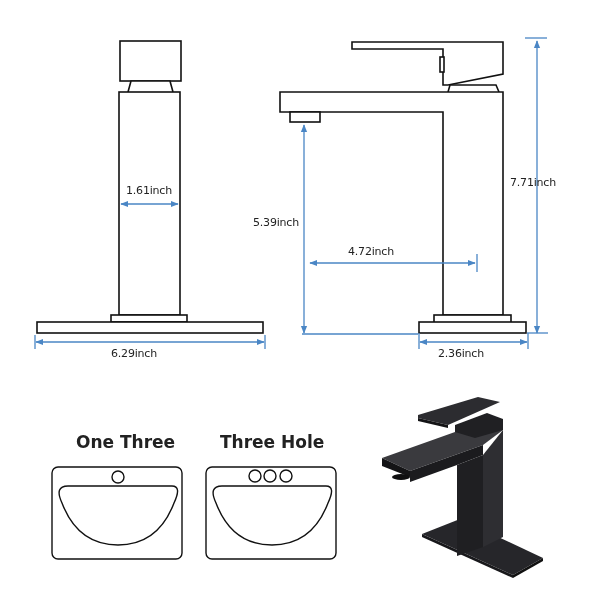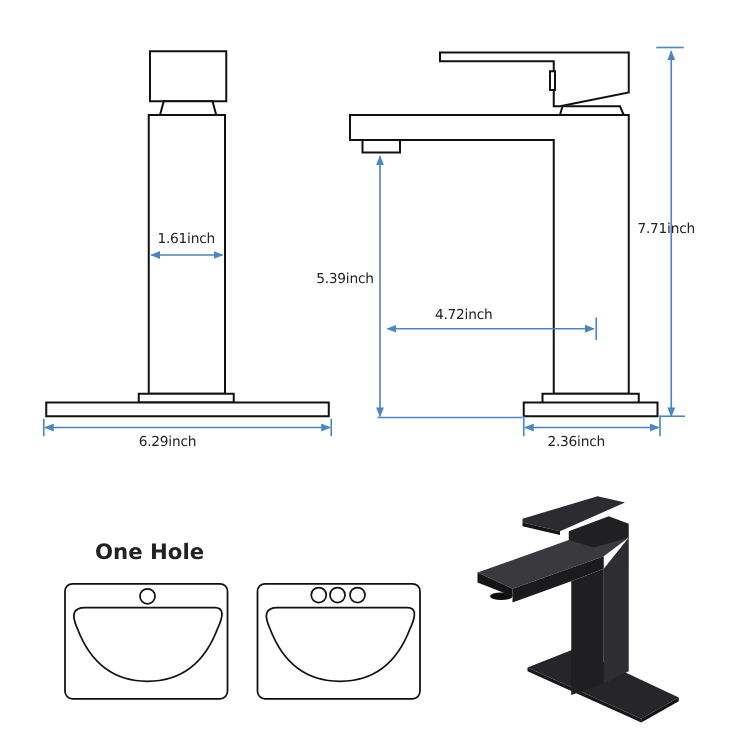--- a/index.html
+++ b/index.html
@@ -114,15 +114,16 @@
     </g>
   </svg>
 
   <div class="dim-label" style="left:126px; top:184px;">1.61inch</div>
   <div class="dim-label" style="left:111px; top:347px;">6.29inch</div>
   <div class="dim-label" style="left:253px; top:216px;text-align:center;">5.39inch</div>
   <div class="dim-label" style="left:348px; top:245px;">4.72inch</div>
   <div class="dim-label" style="left:510px; top:176px;">7.71inch</div>
   <div class="dim-label" style="left:438px; top:347px;">2.36inch</div>
 
-  <div class="hole-title" style="left:76px; top:432px;">One Hole</div>
+  <div class="hole-title" style="left:76px; top:432px;">One Three</div>
+  <div class="hole-title" style="left:220px; top:432px;">Three Hole</div>
 
 </div>
 
 </body></html>

